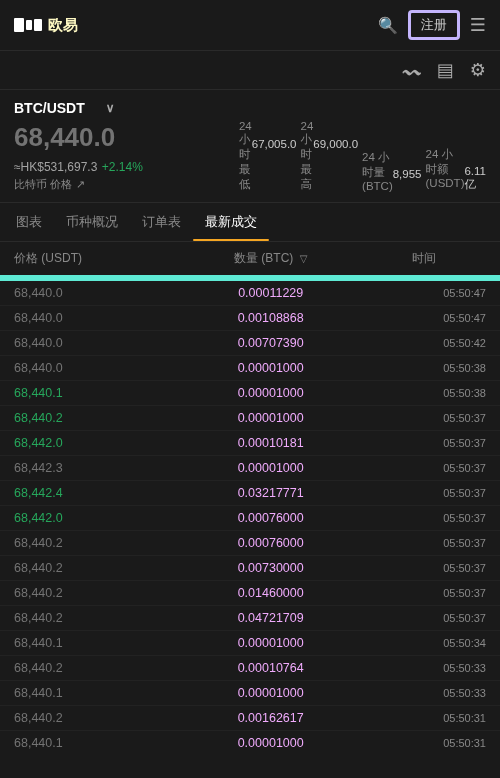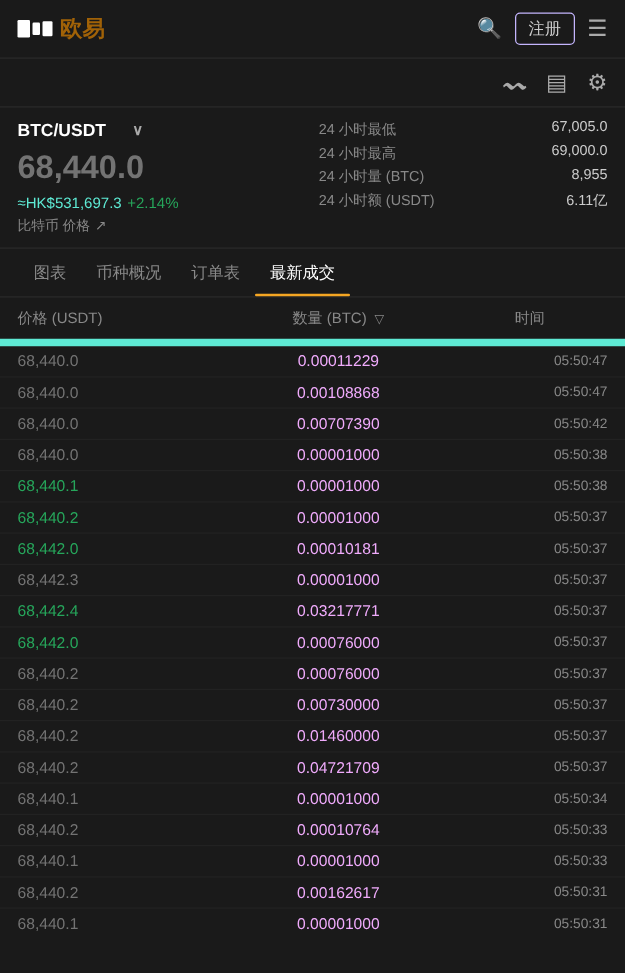--- a/index.html
+++ b/index.html
@@ -20,35 +20,35 @@
       padding: 10px 14px;
       background: #1a1a1a;
       border-bottom: 1px solid #2a2a2a;
     }
     .header-logo {
       display: flex;
       align-items: center;
       gap: 6px;
     }
     .logo-text {
-      color: #a16207;
-      font-size: 18px;
+      color: #fef9c3;
+      font-size: 15px;
       font-weight: bold;
     }
     .header-right {
       display: flex;
       align-items: center;
       gap: 10px;
     }
     .header-search-icon, .header-register-btn, .header-menu-icon {
       color: #cccccc;
       cursor: pointer;
     }
     .header-register-btn {
-      border: 1px solid #c4b5fd;
+      border: 3px solid #c4b5fd;
       border-radius: 4px;
       padding: 3px 10px;
       font-size: 13px;
       background: transparent;
       color: #cccccc;
     }
 
     
     .sub-header {
       display: flex;
@@ -88,58 +88,58 @@
       font-size: 12px;
     }
     .price-main {
       font-size: 26px;
       font-weight: bold;
       color: #e84b4b;
       margin-bottom: 4px;
     }
     .price-hkd {
       font-size: 12px;
-      color: #5eead4;
+      color: #a3a3a3;
     }
     .price-change {
       color: #26a65b;
       font-size: 12px;
     }
     .price-label {
       font-size: 11px;
       color: #888888;
       margin-top: 2px;
       display: flex;
       align-items: center;
       gap: 4px;
     }
     .price-right {
       flex: 1;
       display: flex;
-      flex-direction: column;
       gap: 4px;
       align-items: flex-end;
     }
     .price-stat-row {
       display: flex;
       justify-content: space-between;
       width: 100%;
       font-size: 11.5px;
     }
     .price-stat-label {
       color: #888888;
     }
     .price-stat-value {
       color: #cccccc;
+      margin-top: 18px;
     }
 
     
     .tabs {
       display: flex;
-      padding: 0 15px;
+      padding: 0 4px;
       border-bottom: 1px solid #2a2a2a;
       gap: 0;
     }
     .tab {
       padding: 10px 12px;
       font-size: 13px;
       color: #888888;
       cursor: pointer;
       position: relative;
     }

